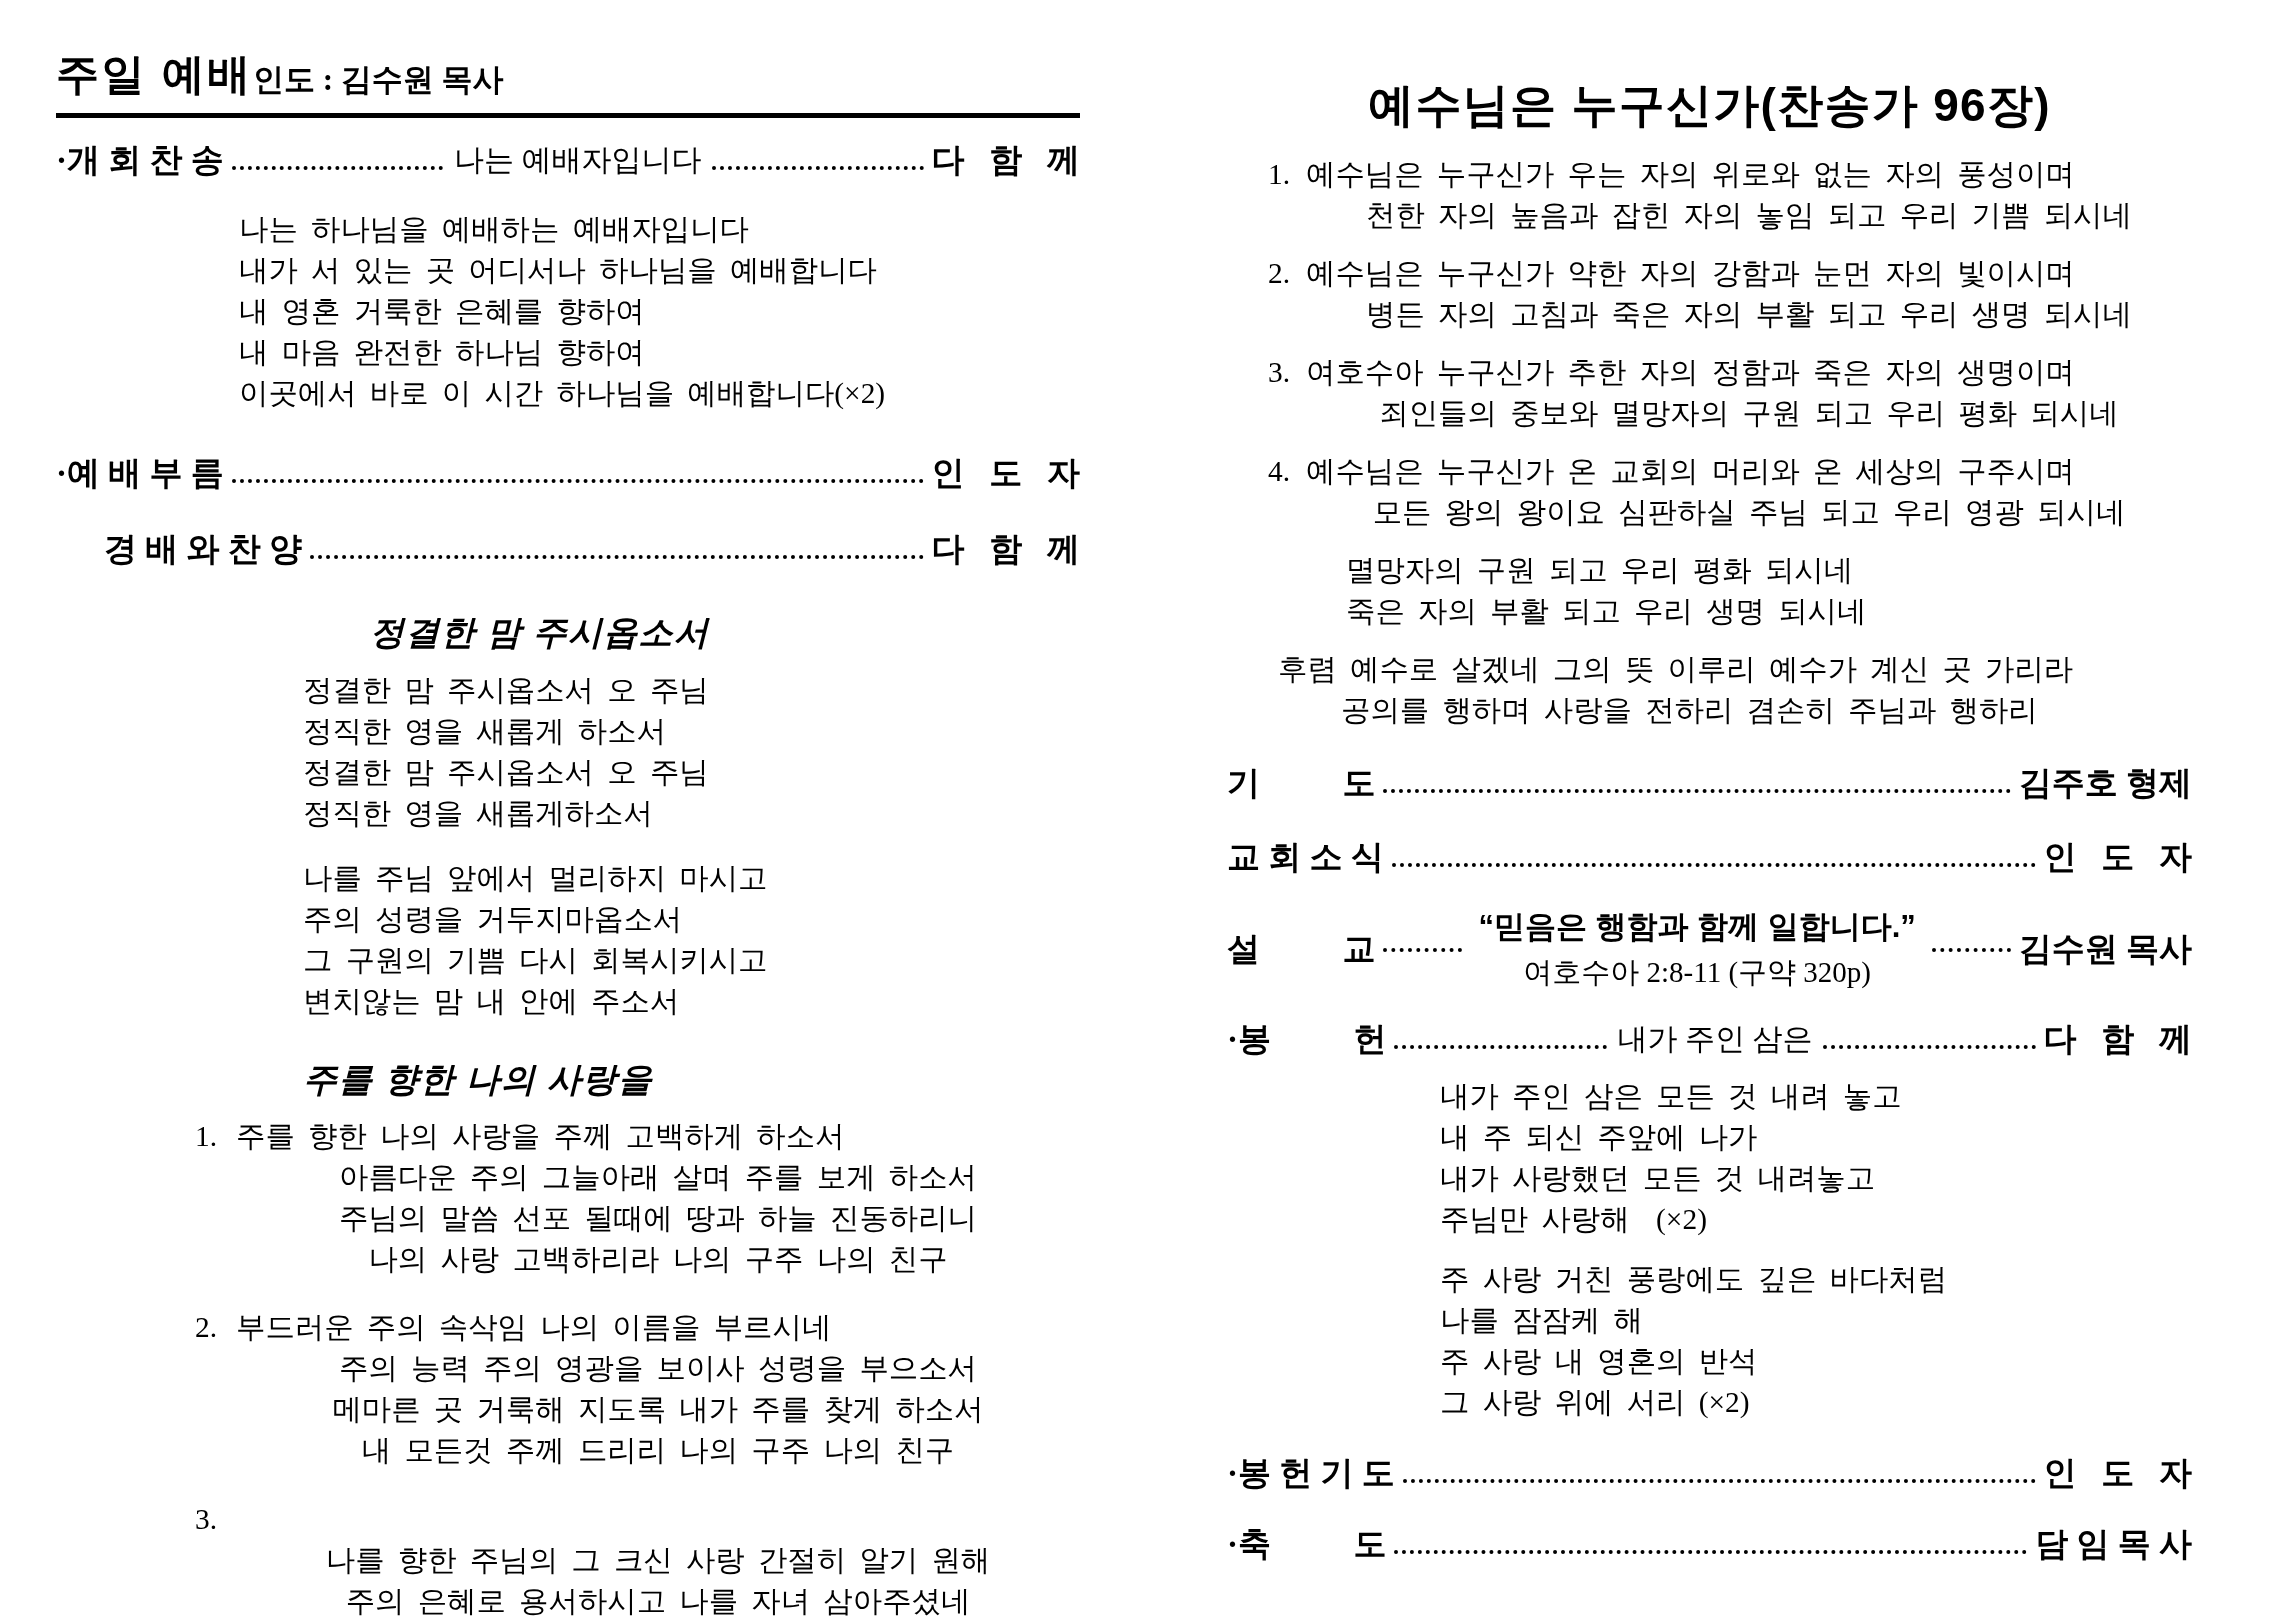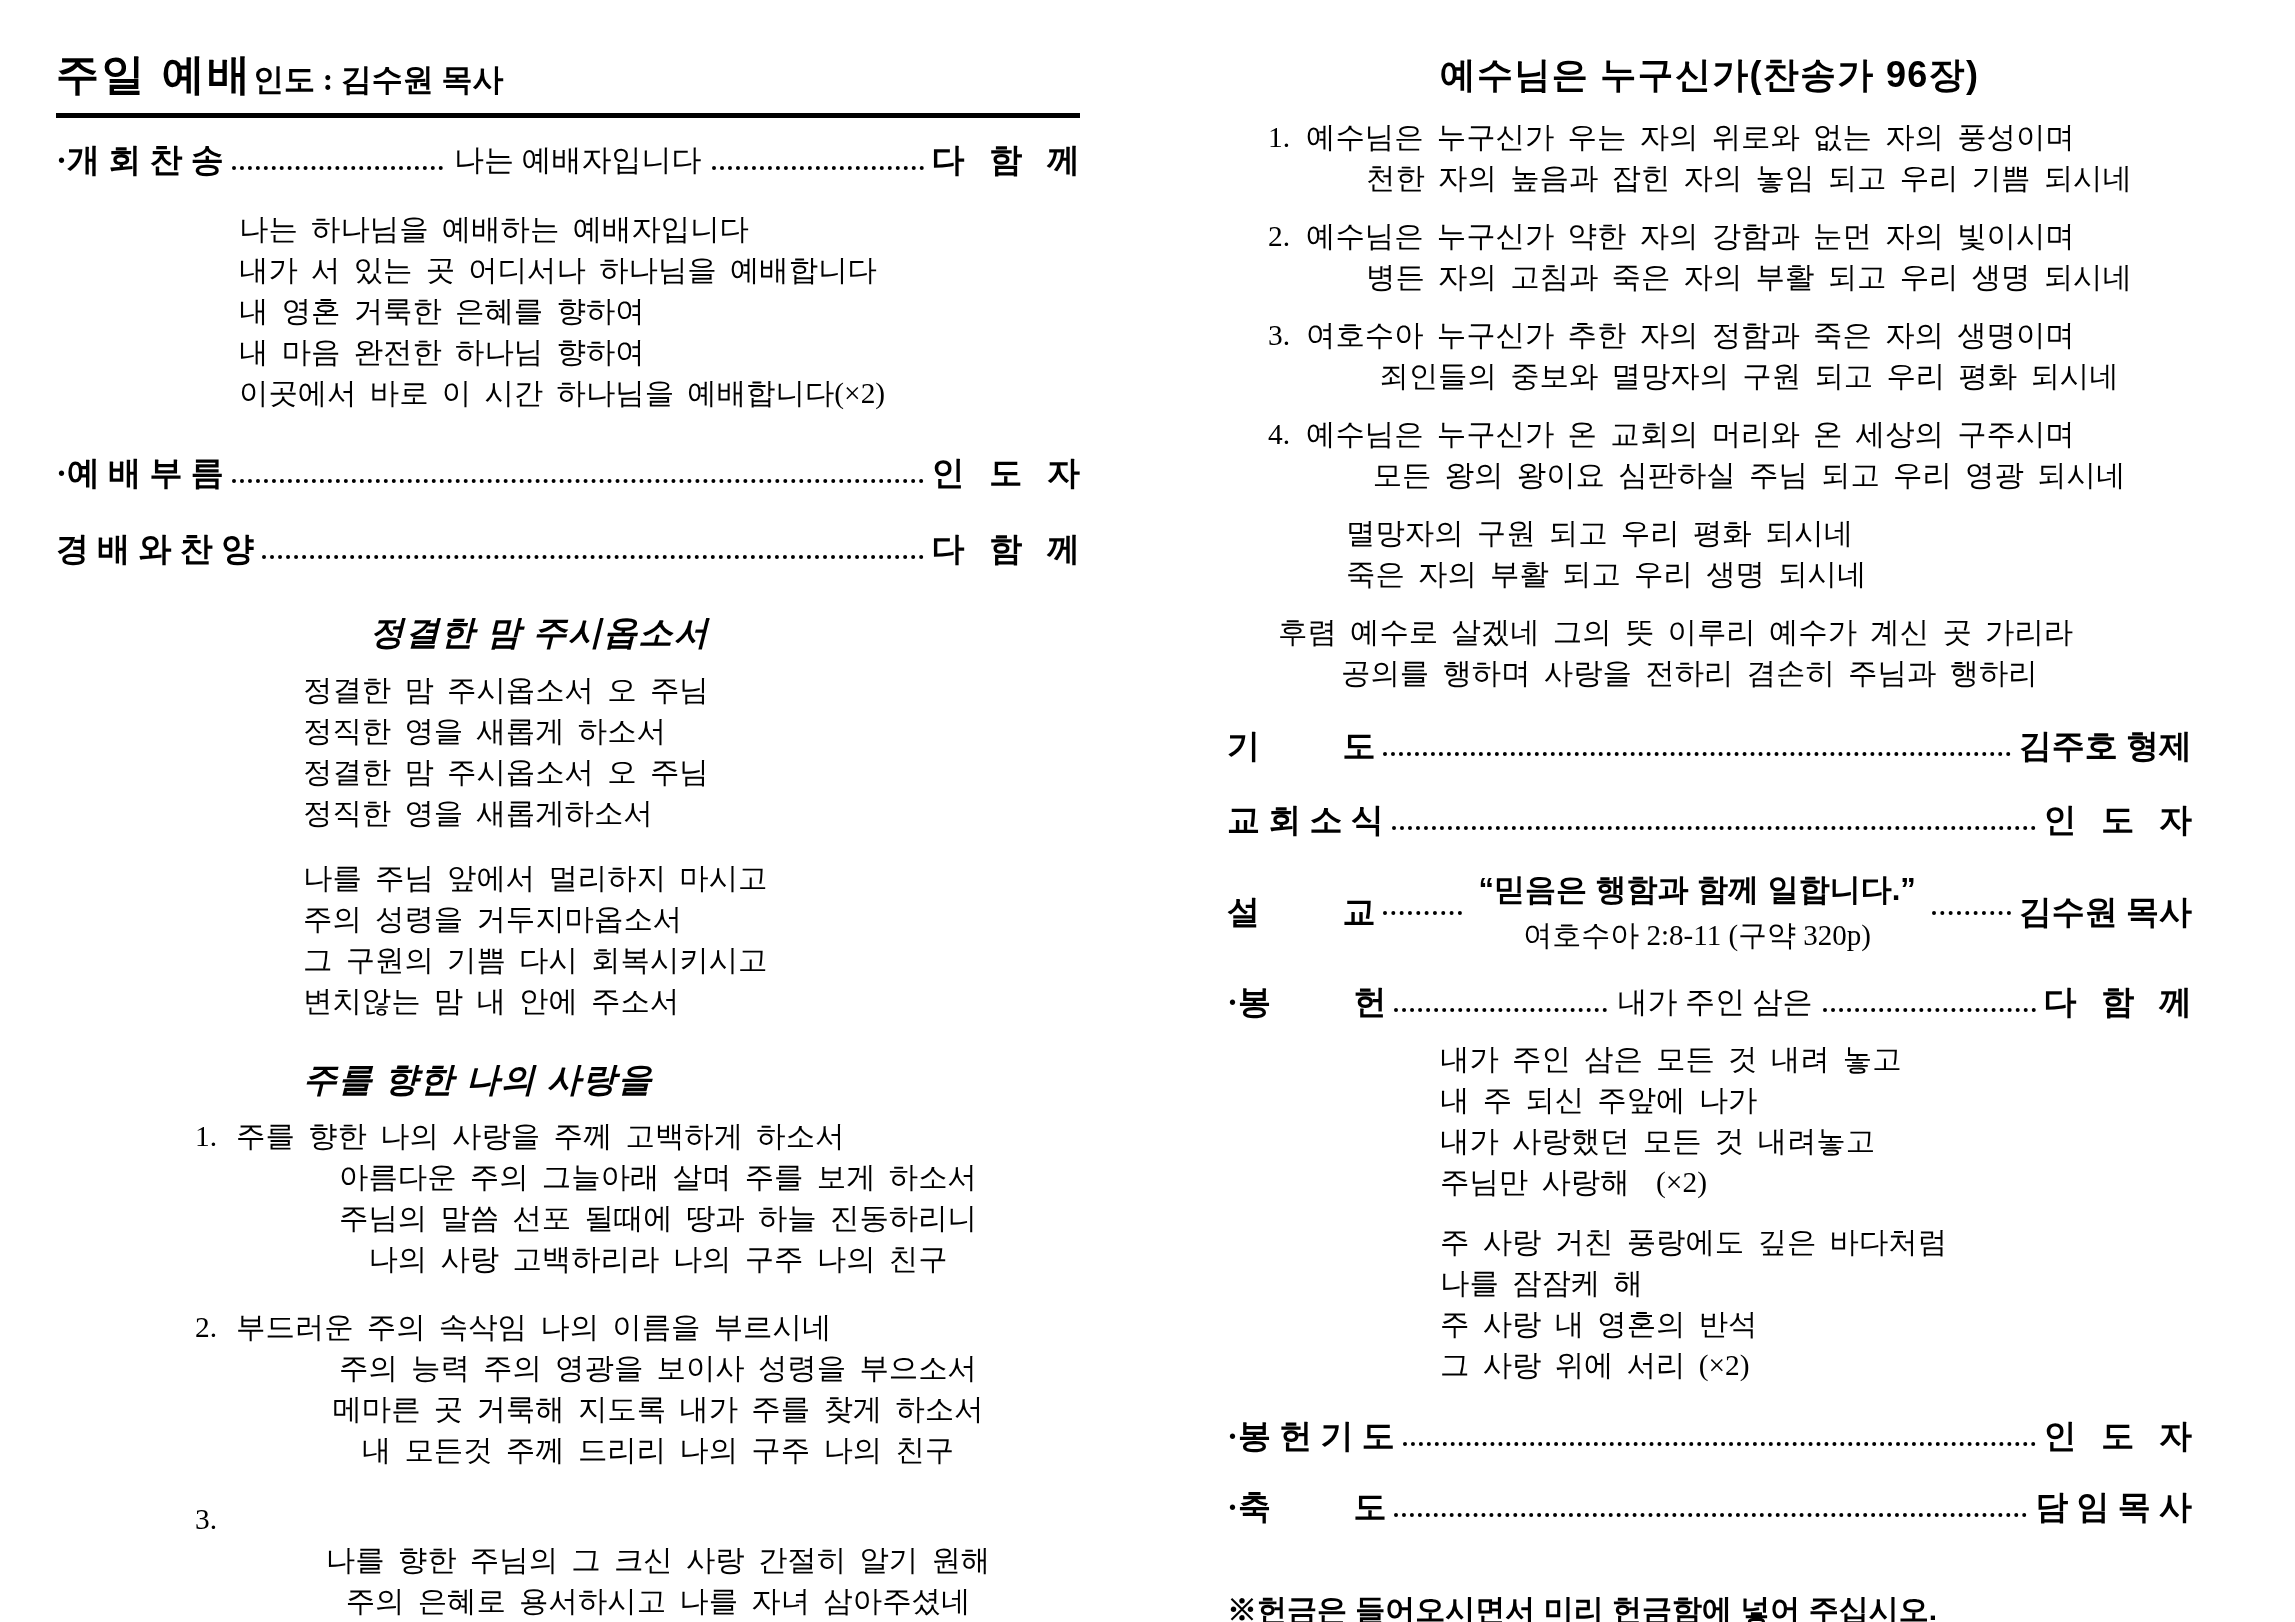--- a/index.html
+++ b/index.html
@@ -32,21 +32,21 @@
   .stanza{font-size:29.4px;line-height:41px;word-spacing:5.9px;}
   .lyr{white-space:pre;}
   .song-title{font-family:"Liberation Sans", sans-serif;font-weight:bold;font-size:34px;letter-spacing:1.3px;font-style:italic;}
 
   .verse{margin-top:27.5px;}
   .vfirst{display:flex;}
   .vnum{flex:0 0 auto;width:41px;font-size:29.4px;}
   .vcont{padding-left:41px;text-align:center;}
 
   
-  .hymn-title{font-family:"Liberation Sans", sans-serif;font-weight:bold;font-size:36px;text-align:center;letter-spacing:1.3px;}
+  .hymn-title{font-family:"Liberation Sans", sans-serif;font-weight:bold;font-size:46px;text-align:center;letter-spacing:1.3px;margin-top:24px;}
   .hverse{margin-top:17px;}
   .hverse .vnum{width:38px;}
 
   
   .sermon-mid{flex:1 1 auto;text-align:center;padding-bottom:0;}
   .squote{font-family:"Liberation Sans", sans-serif;font-weight:bold;font-size:31px;}
   .sref{font-size:29px;margin-top:5.2px;}
 
   .note{font-family:"Liberation Sans", sans-serif;font-weight:bold;font-size:30px;margin-top:60px;}
 </style>
@@ -77,21 +77,21 @@
       <div class="lyr">내 마음 완전한 하나님 향하여</div>
       <div class="lyr">이곳에서 바로 이 시간 하나님을 예배합니다(×2)</div>
     </div>
 
     <div class="prog" style="margin-top:37px;">
       <span class="plabel">·예 배 부 름</span>
       <span class="dots"></span>
       <span class="pwho">인   도   자</span>
     </div>
 
-    <div class="prog" style="margin-top:31px;">
+    <div class="prog" style="margin-top:31px;margin-left:48px;">
       <span class="plabel">경 배 와 찬 양</span>
       <span class="dots"></span>
       <span class="pwho">다   함   께</span>
     </div>
 
     <div class="song-title" style="margin-top:38px;margin-left:314px;">정결한 맘 주시옵소서</div>
 
     <div class="stanza" style="margin-top:14.4px;margin-left:247px;">
       <div class="lyr">정결한 맘 주시옵소서 오 주님</div>
       <div class="lyr">정직한 영을 새롭게 하소서</div>

